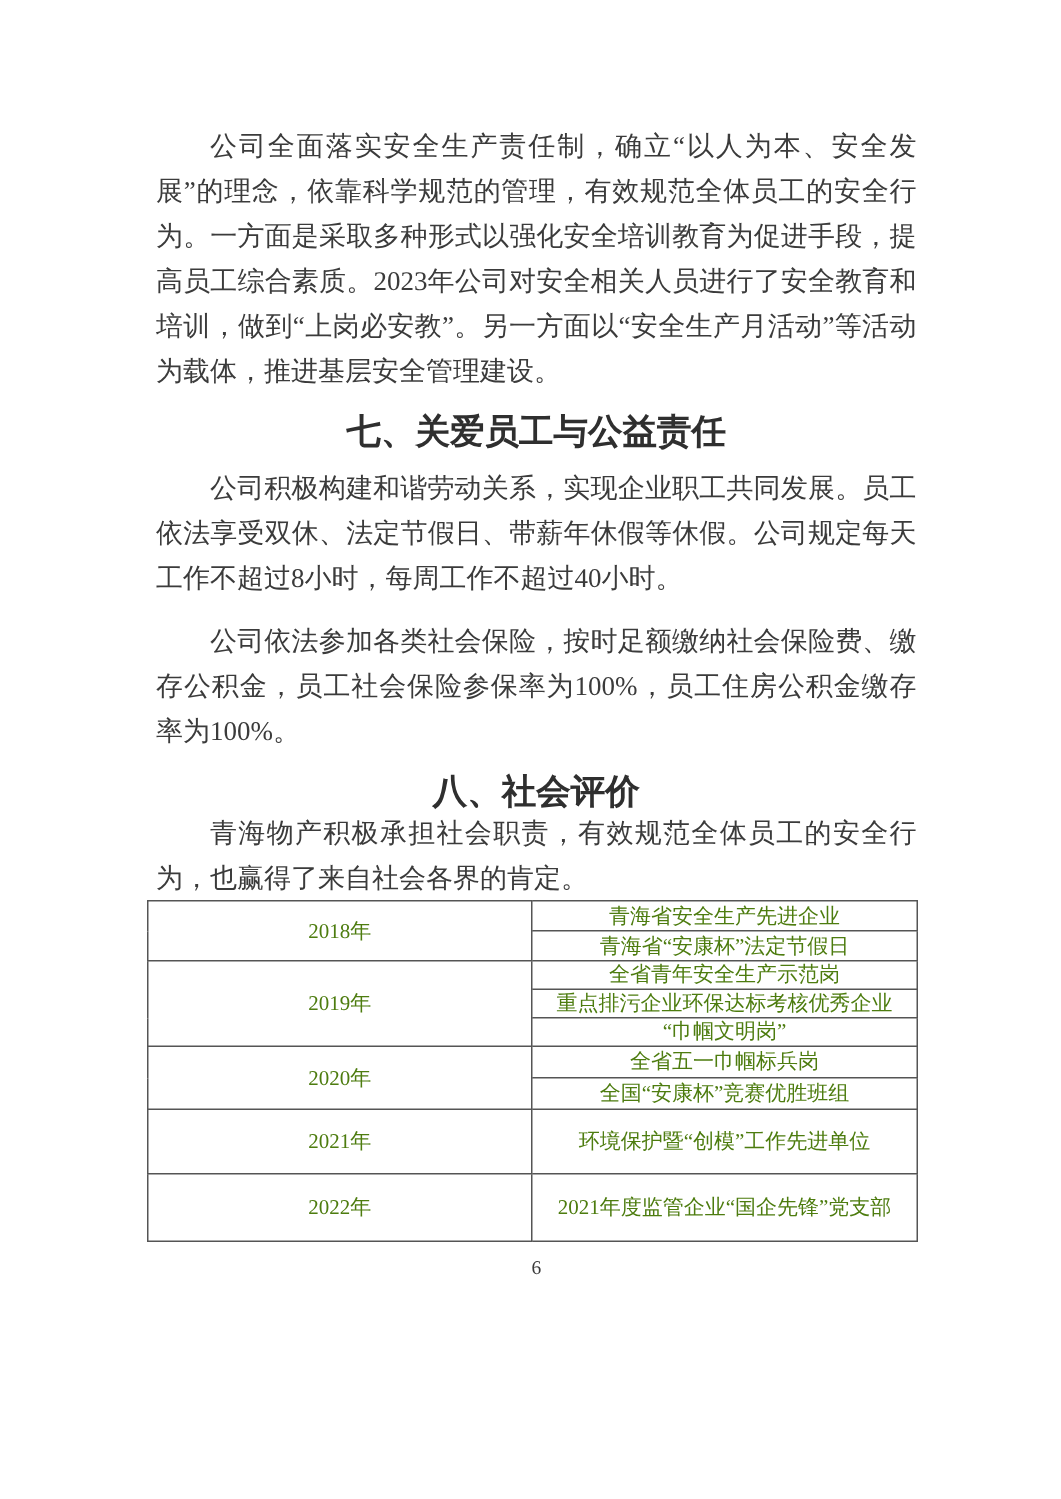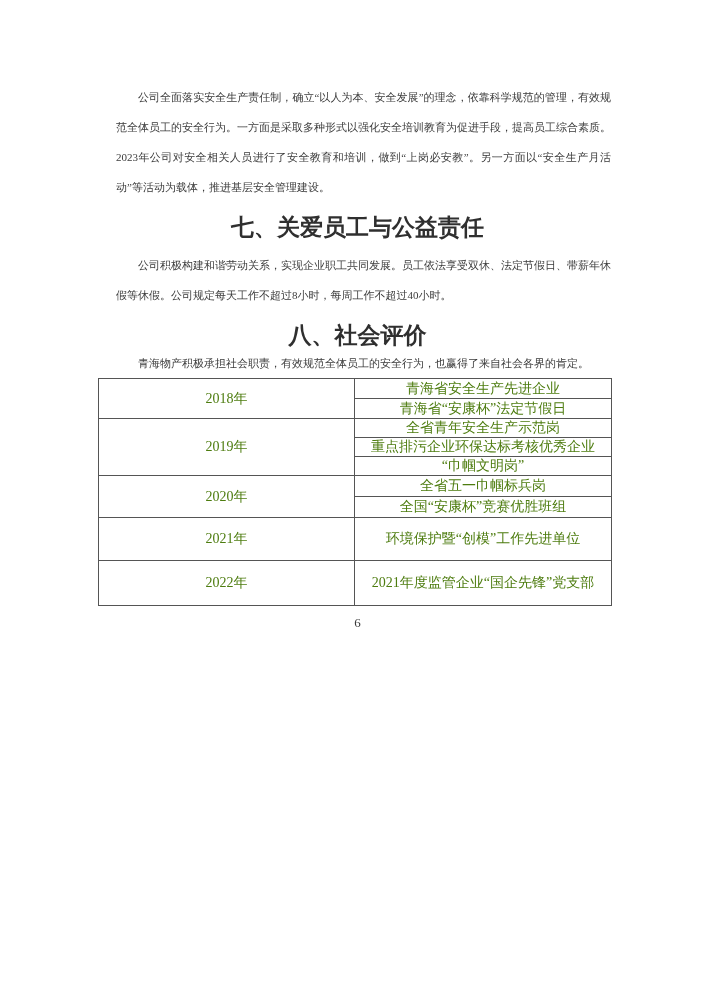--- a/index.html
+++ b/index.html
@@ -12,22 +12,22 @@
     width: 707px;
     height: 999px;
     background: #ffffff;
     box-sizing: border-box;
     padding: 82px 96px 0 104px;
     font-family: "Liberation Serif", "DejaVu Serif", serif;
     color: #3b3b3b;
     overflow: hidden;
   }
   p.body-para {
-    margin: 0 0 12px 12px;
-    font-size: 11px;
+    margin: 0 0 12px 0;
+    font-size: 18px;
     line-height: 30px;
     text-indent: 2em;
     text-align: justify;
     word-break: break-all;
   }
   p.mb10 { margin-bottom: 10px; }
   p.mb8  { margin-bottom: 8px; }
   p.mb0  { margin-bottom: 0; }
   h2.sec-heading {
     font-family: "Liberation Sans", "DejaVu Sans", sans-serif;
@@ -75,20 +75,21 @@
 
 <div class="page">
 
   <p class="body-para">公司全面落实安全生产责任制，确立“以人为本、安全发展”的理念，依靠科学规范的管理，有效规范全体员工的安全行为。一方面是采取多种形式以强化安全培训教育为促进手段，提高员工综合素质。2023年公司对安全相关人员进行了安全教育和培训，做到“上岗必安教”。另一方面以“安全生产月活动”等活动为载体，推进基层安全管理建设。</p>
 
   <h2 class="sec-heading heading-seven">七、关爱员工与公益责任</h2>
 
 
   <p class="body-para">公司积极构建和谐劳动关系，实现企业职工共同发展。员工依法享受双休、法定节假日、带薪年休假等休假。公司规定每天工作不超过8小时，每周工作不超过40小时。</p>
 
+  <p class="body-para">公司依法参加各类社会保险，按时足额缴纳社会保险费、缴存公积金，员工社会保险参保率为100%，员工住房公积金缴存率为100%。</p>
 
 
   <h2 class="sec-heading heading-eight">八、社会评价</h2>
 
   <p class="body-para mb0">青海物产积极承担社会职责，有效规范全体员工的安全行为，也赢得了来自社会各界的肯定。</p>
 
   <table class="awards">
     <colgroup>
       <col class="year-col">
       <col class="award-col">

